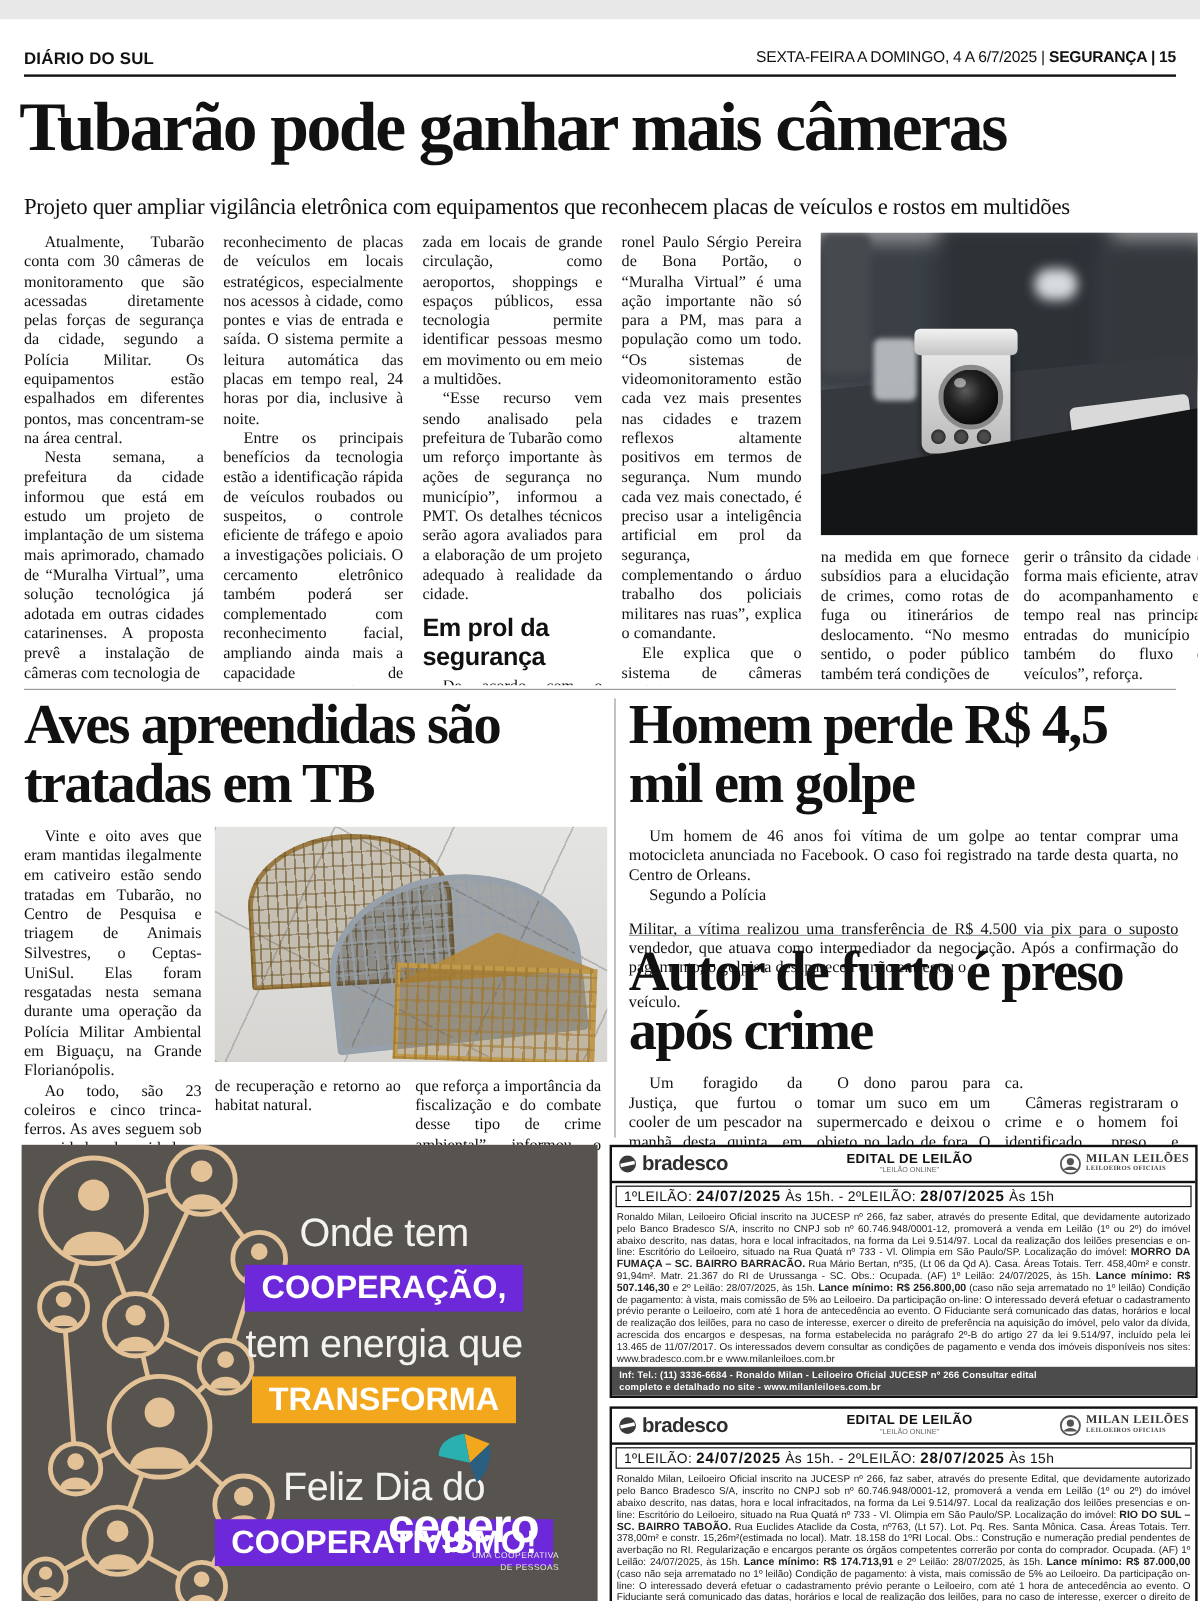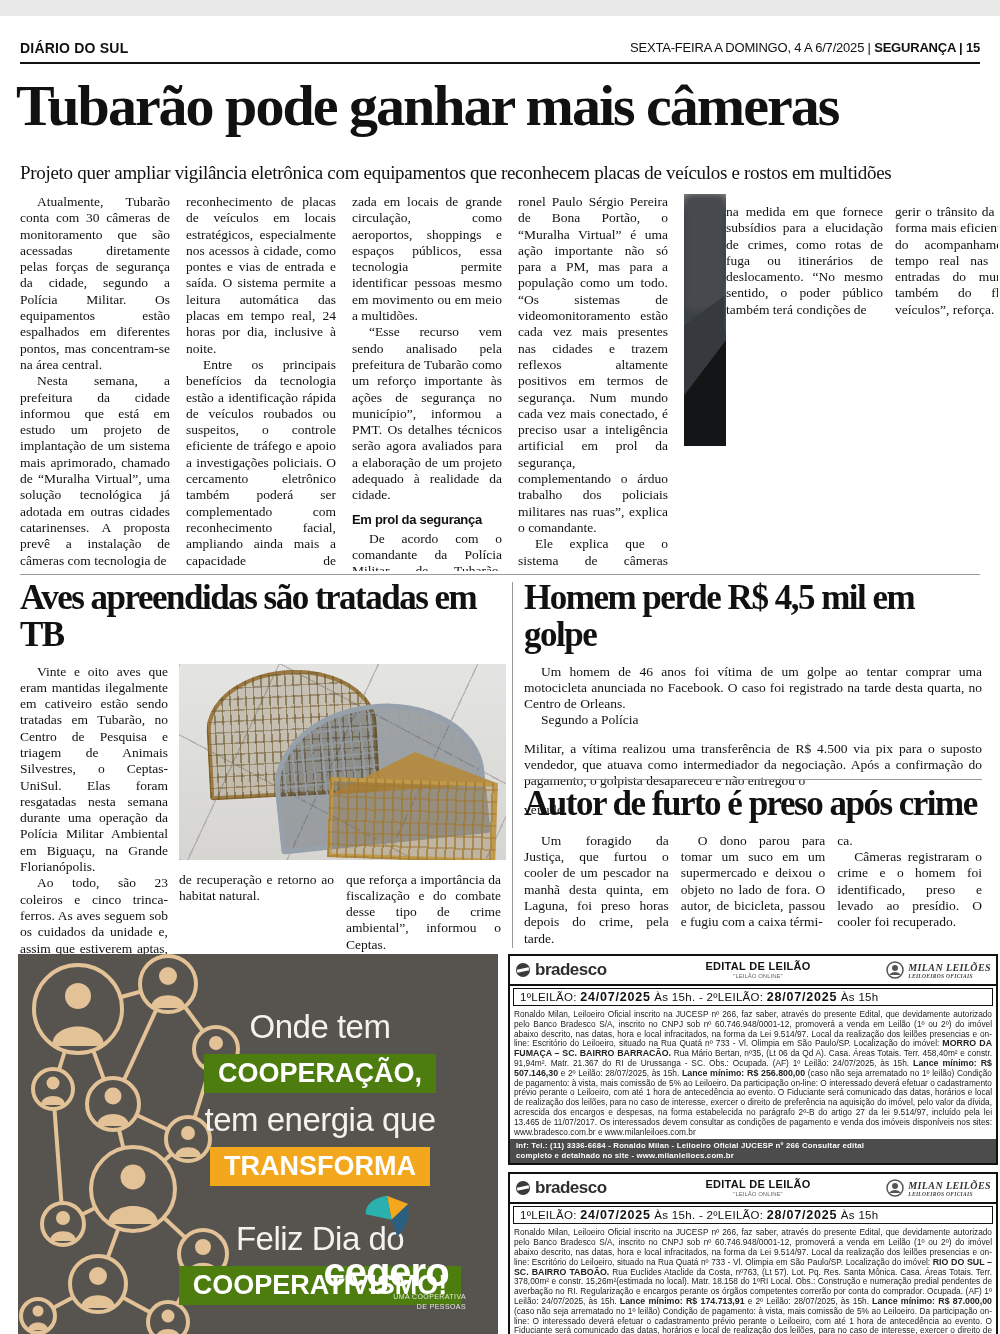--- a/index.html
+++ b/index.html
@@ -13,23 +13,23 @@
   .mh-right .b{font-weight:bold;}
   .rule-top{position:absolute;left:20px;right:20px;top:46px;border-top:2px solid #111;}
   
   .headline1{position:absolute;left:16px;top:58px;width:960px;font-size:58px;font-weight:bold;
              letter-spacing:-2px;line-height:1.1;}
   .deck{position:absolute;left:20px;top:146px;width:965px;font-size:19px;letter-spacing:-.3px;}
   .story1-body{position:absolute;left:20px;top:178px;width:978px;height:377px;display:flex;gap:16px;}
   .ncol{flex:0 0 150px;width:150px;overflow:hidden;}
   .ncol p, .wcol p{margin:0;font-size:13.5px;line-height:16.3px;text-align:justify;text-indent:17px;}
   .ncol p.noindent, .wcol p.noindent{text-indent:0;}
-  .inhead{font-family:"Liberation Sans","DejaVu Sans",sans-serif;font-weight:bold;font-size:13px;
+  .inhead{font-family:"Liberation Sans","DejaVu Sans",sans-serif;font-weight:bold;font-size:21px;
           margin:8px 0 4px 0;letter-spacing:-.3px;}
-  .col-wide{flex:1;display:flex;flex-direction:row;min-width:0;}
+  .col-wide{flex:1;display:flex;flex-direction:column;min-width:0;}
   .wide-cols{display:flex;gap:12px;margin-top:10px;flex:1;overflow:hidden;}
   .wcol{flex:0 0 157px;width:157px;overflow:hidden;}
   
   .photo1{position:relative;height:252px;background:#8f9193;overflow:hidden;}
   .p1blur{position:absolute;filter:blur(7px);border-radius:18px;}
   .p1-f1{left:-20px;top:8px;width:130px;height:130px;background:#3a4046;}
   .p1-f2{left:95px;top:-8px;width:150px;height:140px;background:#2d3237;}
   .p1-f3{left:228px;top:6px;width:100px;height:120px;background:#33383d;}
   .p1-light{left:178px;top:30px;width:36px;height:26px;background:#d8dbdd;filter:blur(5px);}
   .p1-thermos{left:272px;top:28px;width:42px;height:118px;background:#46494d;filter:blur(3px);border-radius:8px;}
@@ -51,21 +51,21 @@
           background:rgba(255,255,255,.5);}
   .p1-ir{position:absolute;left:8px;bottom:8px;display:flex;gap:7px;}
   .p1-ir i{width:12px;height:12px;border-radius:50%;background:#4c4c4c;box-shadow:inset 0 0 3px #000;}
   .p1-paper{position:absolute;left:208px;top:140px;width:100px;height:26px;background:#d9d9d9;
           border-radius:5px;transform:rotate(-7deg);box-shadow:0 2px 3px rgba(0,0,0,.4);}
   
   .hrule{position:absolute;border-top:1px solid #9a9a9a;}
   .vrule{position:absolute;border-left:1px solid #9a9a9a;}
   
   .story2{position:absolute;left:20px;top:564px;width:486px;height:372px;}
-  .h2line{font-size:35px;font-weight:bold;letter-spacing:-1.5px;margin:0 0 10px 0;line-height:1.05;}
+  .h2line{font-size:47px;font-weight:bold;letter-spacing:-1.5px;margin:0 0 10px 0;line-height:1.05;}
   .story2-body{display:flex;gap:11px;height:322px;}
   .s2-right{flex:1;display:flex;flex-direction:column;min-width:0;}
   
   .photo2{position:relative;height:196px;overflow:hidden;
           background:
             repeating-linear-gradient(115deg,rgba(150,150,150,.55) 0 1.5px,transparent 1.5px 90px),
             repeating-linear-gradient(28deg,rgba(150,150,150,.55) 0 1.5px,transparent 1.5px 110px),
             linear-gradient(180deg,#e4e4e2,#d6d5d2);}
   .cage{position:absolute;box-sizing:border-box;}
   .cage-mesh{position:absolute;inset:0;}
@@ -98,37 +98,37 @@
   .cols3 p.noindent{text-indent:0;}
   .s3h{height:152px;flex-direction:column;}
   .s4h{height:118px;}
   
   .ad{position:absolute;left:18px;top:938px;width:480px;height:384px;background:#57534e;overflow:hidden;
       font-family:"Liberation Sans","DejaVu Sans",sans-serif;color:#fff;}
   .ad-net{position:absolute;left:0;top:0;}
   .ad-text{position:absolute;right:28px;top:48px;width:300px;text-align:center;}
   .ad-line{font-size:33px;letter-spacing:-.5px;margin:6px 0;color:#f4f2ef;}
   .ad-box{display:inline-block;font-size:27px;font-weight:bold;padding:4px 14px;margin:2px 0;color:#fff;}
-  .ad-teal{background:#4d7c0f;}
+  .ad-teal{background:#6d28d9;}
   .ad-orange{background:#f2a71d;}
   .ad-gap{height:26px;}
   .ad-logo{position:absolute;right:32px;bottom:26px;width:160px;text-align:center;}
   .ad-brand{font-size:40px;font-weight:bold;letter-spacing:-1px;line-height:1;margin-top:4px;}
   .ad-tag{font-size:7px;letter-spacing:.4px;text-align:right;line-height:1.4;color:#e8e6e2;}
   
   .editais{position:absolute;left:508px;top:938px;width:490px;
            font-family:"Liberation Sans","DejaVu Sans",sans-serif;}
   .edital{border:2px solid #111;margin-bottom:7px;background:#fff;}
   .ed-header{display:flex;align-items:center;height:28px;padding:0 5px;border-bottom:2px solid #111;}
   .ed-bank{display:flex;align-items:center;gap:4px;width:150px;font-size:17px;font-weight:bold;
            color:#2e2e2e;letter-spacing:-.5px;}
   .ed-title-wrap{flex:1;text-align:center;line-height:1;}
   .ed-title{font-size:11px;font-weight:bold;letter-spacing:.3px;}
   .ed-sub{font-size:6px;color:#666;margin-top:1px;}
-  .ed-milan{width:140px;display:flex;align-items:flex-end;gap:4px;justify-content:flex-end;font-style:italic;}
+  .ed-milan{width:140px;display:flex;align-items:flex-start;gap:4px;justify-content:flex-end;}
   .ed-milan-txt{text-align:left;line-height:1;font-family:"Liberation Serif",serif;}
   .ed-milan-name{font-size:10px;font-weight:bold;letter-spacing:.4px;color:#333;}
   .ed-milan-sub{font-size:5.5px;font-weight:bold;color:#444;letter-spacing:.3px;margin-top:1px;}
   .ed-dates{border:1.5px solid #111;margin:2px 3px;padding:1px 6px;font-size:11.5px;letter-spacing:.3px;
             white-space:nowrap;overflow:hidden;}
   .ed-dates .b{font-weight:bold;font-size:12.5px;letter-spacing:.8px;}
   .ed-body{padding:2px 4px;font-size:8.3px;line-height:9.8px;text-align:justify;color:#222;}
   .ed-body .b{font-weight:bold;font-size:8.8px;}
   .ed-footer{background:#4c4c4c;color:#fff;font-size:7.8px;font-weight:bold;line-height:10px;
              padding:2px 6px;letter-spacing:.2px;}

